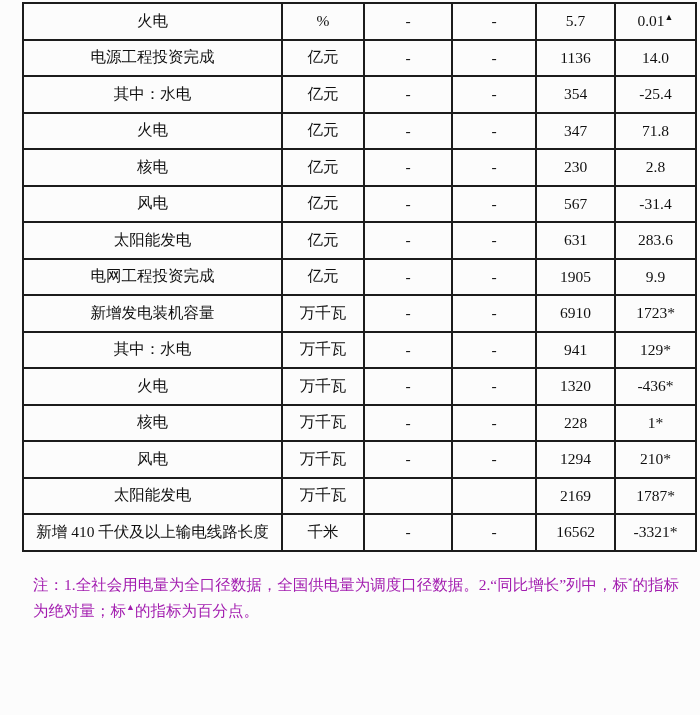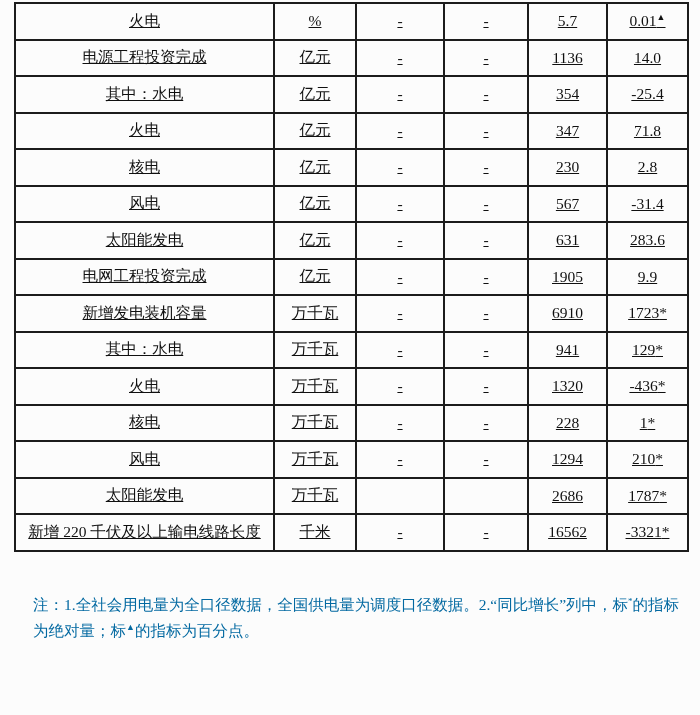--- a/index.html
+++ b/index.html
@@ -7,25 +7,24 @@
     width:700px;height:715px;
     background:#fcfcfc;
     font-family:"Liberation Serif","DejaVu Serif",serif;
     color:#101010;
     position:relative;
     overflow:hidden;
   }
   .page{position:relative;width:700px;height:715px;}
   table.stats{
     position:absolute;
-    left:14px;top:2px;
+    left:22px;top:2px;
     width:673px;
     border-collapse:collapse;
     table-layout:fixed;
-    text-decoration:underline;
   }
   table.stats td{
     border:2px solid #1c1c1c;
     height:34.5px;
     padding:0;
     font-size:15.5px;
     text-align:center;
     vertical-align:middle;
     overflow:hidden;
     white-space:nowrap;
@@ -41,25 +40,25 @@
   col.c5{width:79px;}
   col.c6{width:81px;}
   sup.tri{
     font-size:9px;
     vertical-align:super;
     line-height:0;
   }
   span.ast{font-size:15.5px;}
   .footnote{
     position:absolute;
-    left:33px;top:592px;
+    left:33px;top:572px;
     width:650px;
     font-size:15.5px;
     line-height:26px;
-    color:#0369a1;
+    color:#a21caf;
   }
   .footnote sup{
     font-size:9px;
     line-height:0;
   }
 </style>
 </head>
 <body>
 
 <div class="page">
@@ -176,25 +175,25 @@
           <td class="">-</td>
           <td class="">-</td>
           <td class="">1294</td>
           <td class="">210<span class="ast">*</span></td>
         </tr>
         <tr>
           <td class="c-ind indent-sub">太阳能发电</td>
           <td class="">万千瓦</td>
           <td class=""></td>
           <td class=""></td>
-          <td class="">2686</td>
+          <td class="">2169</td>
           <td class="">1787<span class="ast">*</span></td>
         </tr>
         <tr>
-          <td class="c-ind indent-top">新增 220 千伏及以上输电线路长度</td>
+          <td class="c-ind indent-top">新增 410 千伏及以上输电线路长度</td>
           <td class="">千米</td>
           <td class="">-</td>
           <td class="">-</td>
           <td class="">16562</td>
           <td class="">-3321<span class="ast">*</span></td>
         </tr>
       </tbody>
   </table>
 
   <div class="footnote">

